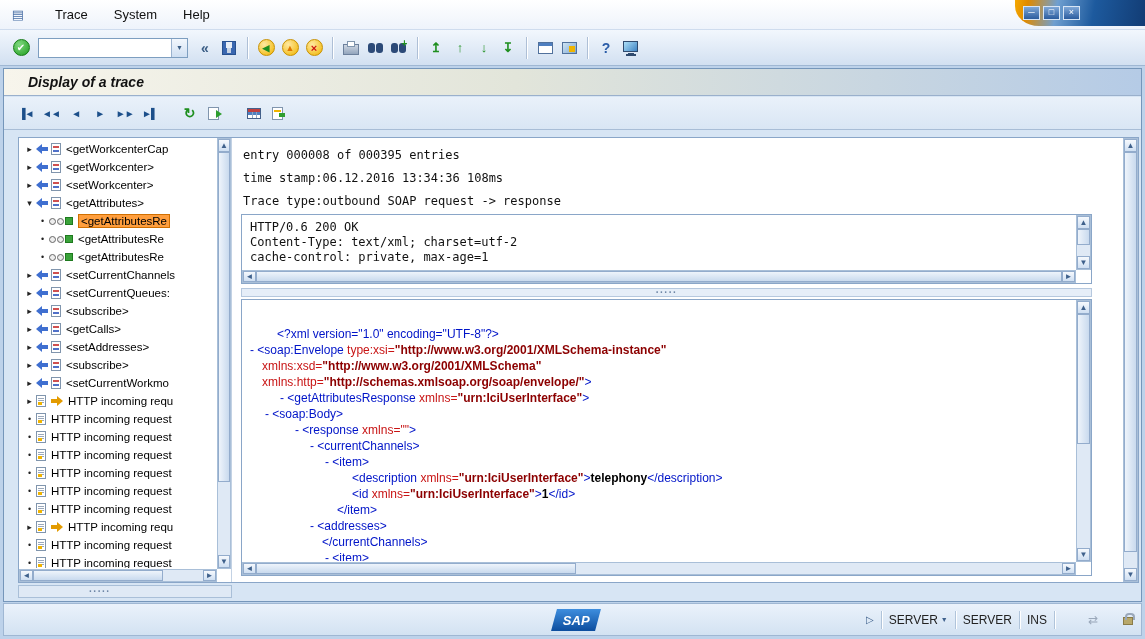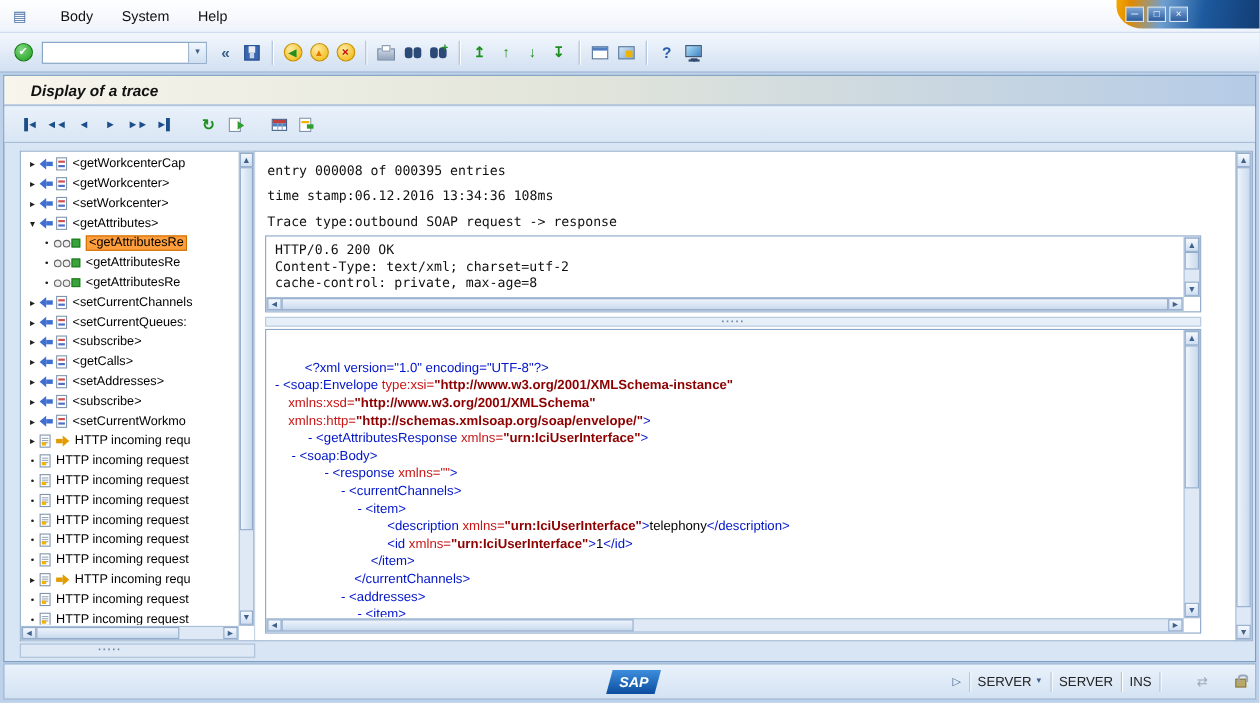--- a/index.html
+++ b/index.html
@@ -141,21 +141,21 @@
   .vsplit { position:absolute; left:8px; top:150px; right:30px; height:9px;
     background:#e6eef8; border:1px solid #b6c8de; display:flex; align-items:center; justify-content:center; }
   .grip { color:#6e86a6; font-size:10px; letter-spacing:1px; line-height:5px; font-weight:bold; }
 
   .xmlbox { position:absolute; left:8px; top:161px; right:30px; bottom:6px; border:1px solid #8aa6c8; background:#fff; }
   .xmlcontent { position:absolute; left:2px; top:2px; right:16px; bottom:14px; overflow:hidden; padding-top:24px; }
   .xline { height:16px; line-height:16px; white-space:nowrap; font-size:12px; }
   .xm { color:#0014c8; } .xdash { color:#0014c8; }
   .xns { color:#c81414; }
   .xv { color:#8c0000; font-weight:bold; }
-  .xt { color:#000; font-weight:normal; }
+  .xt { color:#000; font-weight:bold; }
 
   
   .vsb,.hsb { position:absolute; background:#dfe9f5; border:1px solid #a9bfd8; }
   .sar { position:absolute; background:linear-gradient(#f6f9fd,#cfdff2); border:1px solid #93accc;
     color:#3f618c; font-size:8px; display:flex; align-items:center; justify-content:center; }
   .vsb .sar { left:0; right:0; height:13px; }
   .hsb .sar { top:0; bottom:0; width:13px; }
   .sth { position:absolute; border:1px solid #93accc; background:linear-gradient(90deg,#eef4fb,#c9daee); }
   .vsb .sth { left:0; right:0; }
   .hsb .sth { top:0; bottom:0; background:linear-gradient(#eef4fb,#c9daee); }
@@ -180,21 +180,21 @@
     border:2px solid #9aa8ba; border-bottom:none; border-radius:4px 4px 0 0; }
 </style>
 </head>
 <body>
 
 <div class="win">
 
   <div class="menubar">
     <span class="sysicon">▤</span>
     <div class="menus" style="display:flex;">
-        <span class="menu-item">Body</span>
+        <span class="menu-item">Trace</span>
         <span class="menu-item">System</span>
         <span class="menu-item">Help</span>
       </div>
   </div>
 
   <div class="corner">
     <span class="wbtn">─</span>
     <span class="wbtn">□</span>
     <span class="wbtn">×</span>
   </div>
@@ -455,21 +455,21 @@
           <div class="infolines">
             <div class="iline">entry 000008 of 000395 entries</div>
             <div class="iline">time stamp:06.12.2016 13:34:36 108ms</div>
             <div class="iline">Trace type:outbound SOAP request -&gt; response</div>
           </div>
 
           <div class="hdrbox">
             <div class="hdrtext">
                 <div class="hline">HTTP/0.6 200 OK</div>
                 <div class="hline">Content-Type: text/xml; charset=utf-2</div>
-                <div class="hline">cache-control: private, max-age=8</div>
+                <div class="hline">cache-control: private, max-age=1</div>
               </div>
             <div class="vsb" style="right:0;top:0;bottom:13px;width:15px;">
               <span class="sar" style="top:0;">▲</span>
               <span class="sth" style="top:13px;height:16px;"></span>
               <span class="sar" style="bottom:0;">▼</span>
             </div>
             <div class="hsb" style="left:0;right:15px;bottom:0;height:13px;">
               <span class="sar" style="left:0;">◄</span>
               <span class="sth" style="left:13px;right:13px;"></span>
               <span class="sar" style="right:0;">►</span>
@@ -487,22 +487,22 @@
                 <div class="xline" style="padding-left: 18px;"><span class="xns">xmlns:xsd=</span><span class="xv">"http://www.w3.org/2001/XMLSchema"</span></div>
                 <div class="xline" style="padding-left: 18px;"><span class="xns">xmlns:http=</span><span class="xv">"http://schemas.xmlsoap.org/soap/envelope/"</span><span class="xm">&gt;</span></div>
                 <div class="xline" style="padding-left: 36px;"><span class="xdash">- </span><span class="xm">&lt;getAttributesResponse </span><span class="xns">xmlns=</span><span class="xv">"urn:IciUserInterface"</span><span class="xm">&gt;</span></div>
                 <div class="xline" style="padding-left: 21px;"><span class="xdash">- </span><span class="xm">&lt;soap:Body&gt;</span></div>
                 <div class="xline" style="padding-left: 51px;"><span class="xdash">- </span><span class="xm">&lt;response </span><span class="xns">xmlns=""</span><span class="xm">&gt;</span></div>
                 <div class="xline" style="padding-left: 66px;"><span class="xdash">- </span><span class="xm">&lt;currentChannels&gt;</span></div>
                 <div class="xline" style="padding-left: 81px;"><span class="xdash">- </span><span class="xm">&lt;item&gt;</span></div>
                 <div class="xline" style="padding-left: 108px;"><span class="xm">&lt;description </span><span class="xns">xmlns=</span><span class="xv">"urn:IciUserInterface"</span><span class="xm">&gt;</span><span class="xt">telephony</span><span class="xm">&lt;/description&gt;</span></div>
                 <div class="xline" style="padding-left: 108px;"><span class="xm">&lt;id </span><span class="xns">xmlns=</span><span class="xv">"urn:IciUserInterface"</span><span class="xm">&gt;</span><span class="xt">1</span><span class="xm">&lt;/id&gt;</span></div>
                 <div class="xline" style="padding-left: 93px;"><span class="xm">&lt;/item&gt;</span></div>
+                <div class="xline" style="padding-left: 66px;"><span class="xdash">- </span><span class="xm">&lt;addresses&gt;</span></div>
                 <div class="xline" style="padding-left: 78px;"><span class="xm">&lt;/currentChannels&gt;</span></div>
-                <div class="xline" style="padding-left: 66px;"><span class="xdash">- </span><span class="xm">&lt;addresses&gt;</span></div>
                 <div class="xline" style="padding-left: 81px;"><span class="xdash">- </span><span class="xm">&lt;item&gt;</span></div>
               </div>
             <div class="vsb" style="right:0;top:0;bottom:13px;width:15px;">
               <span class="sar" style="top:0;">▲</span>
               <span class="sth" style="top:13px;height:130px;"></span>
               <span class="sar" style="bottom:0;">▼</span>
             </div>
             <div class="hsb" style="left:0;right:15px;bottom:0;height:13px;">
               <span class="sar" style="left:0;">◄</span>
               <span class="sth" style="left:13px;width:320px;"></span>

